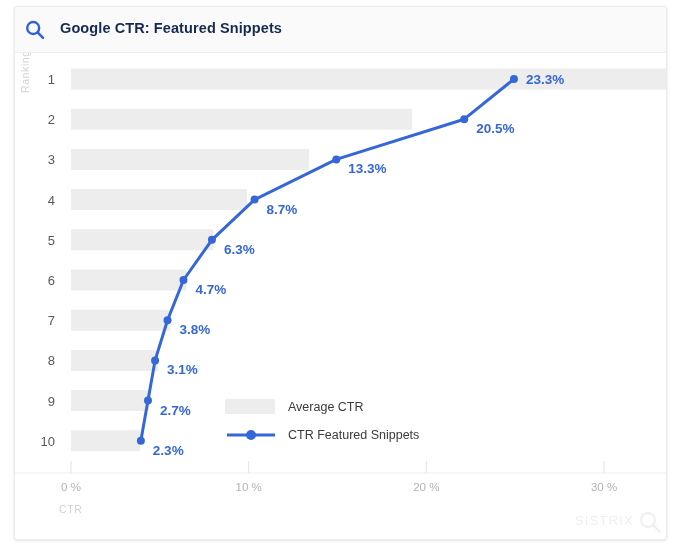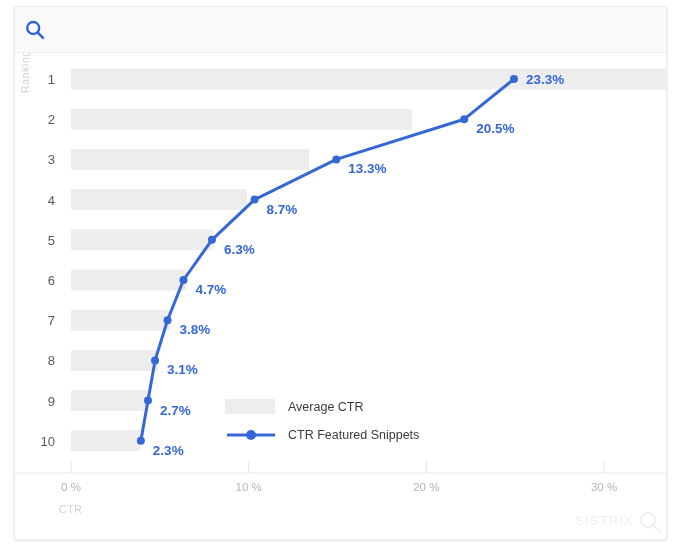--- a/index.html
+++ b/index.html
@@ -49,20 +49,21 @@
 
 <div class="card">
 
   <div class="card-header">
     <span class="header-icon">
       <svg width="22" height="22" viewBox="0 0 22 22">
         <circle cx="9.2" cy="9" r="6" fill="none" stroke="#2f63d4" stroke-width="2.4"></circle>
         <line x1="13.6" y1="13.4" x2="19" y2="18.8" stroke="#2f63d4" stroke-width="2.6" stroke-linecap="round"></line>
       </svg>
     </span>
+    <div class="header-title">Google CTR: Featured Snippets</div>
   </div>
 
   <div class="plot">
     <svg id="chart-svg" width="651" height="486" viewBox="0 0 651 486">
       <g id="bars-group">
           <rect x="56" y="15.5" width="607.6200000000001" height="21" fill="#ededee" rx="1"></rect>
           <rect x="56" y="55.7" width="341.12" height="21" fill="#ededee" rx="1"></rect>
           <rect x="56" y="95.9" width="238.07333333333332" height="21" fill="#ededee" rx="1"></rect>
           <rect x="56" y="136.10000000000002" width="175.89000000000001" height="21" fill="#ededee" rx="1"></rect>
           <rect x="56" y="176.3" width="142.13333333333333" height="21" fill="#ededee" rx="1"></rect>

